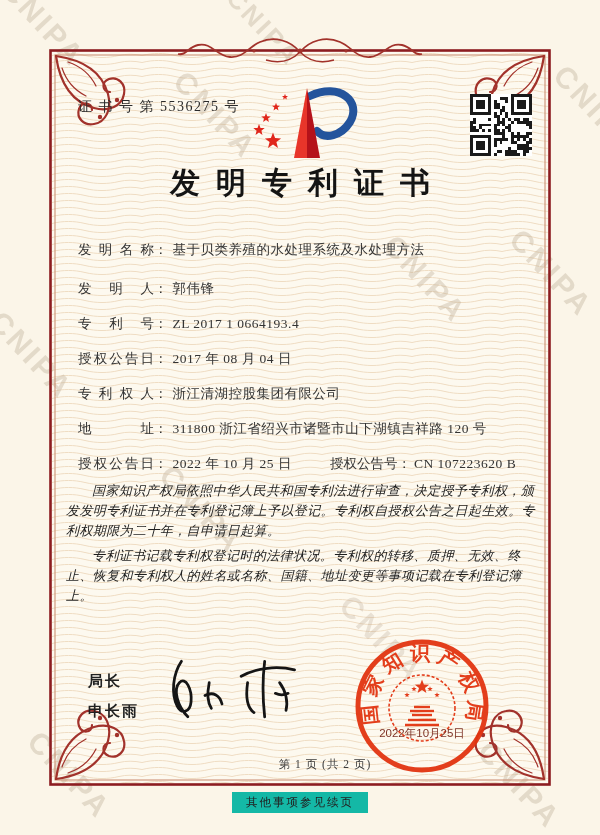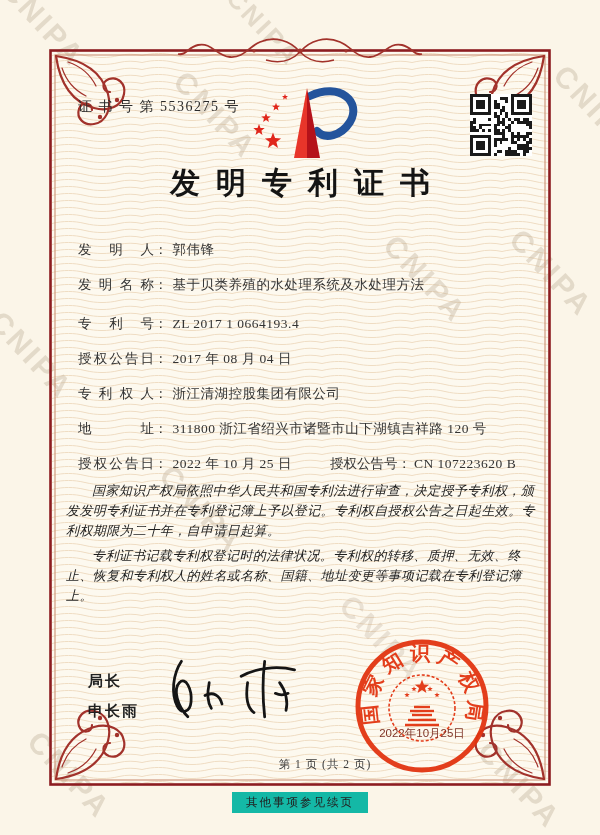--- a/index.html
+++ b/index.html
@@ -373,25 +373,25 @@
           <rect x="14" y="20" width="1" height="1"></rect>
           <rect x="15" y="20" width="1" height="1"></rect>
           <rect x="16" y="20" width="1" height="1"></rect>
           <rect x="18" y="20" width="1" height="1"></rect>
         </g>
     </svg>
 
     <div class="title">发明专利证书</div>
 
     <div class="fields">
-      <div class="frow">
-        <span class="flabel">发明人</span><span class="colon">：</span><span class="fvalue">郭伟锋</span>
-      </div>
       <div class="frow first">
         <span class="flabel">发明名称</span><span class="colon">：</span><span class="fvalue">基于贝类养殖的水处理系统及水处理方法</span>
+      </div>
+      <div class="frow">
+        <span class="flabel">发明人</span><span class="colon">：</span><span class="fvalue">郭伟锋</span>
       </div>
       <div class="frow">
         <span class="flabel">专利号</span><span class="colon">：</span><span class="fvalue">ZL 2017 1 0664193.4</span>
       </div>
       <div class="frow">
         <span class="flabel">授权公告日</span><span class="colon">：</span><span class="fvalue">2017 年 08 月 04 日</span>
       </div>
       <div class="frow">
         <span class="flabel">专利权人</span><span class="colon">：</span><span class="fvalue">浙江清湖控股集团有限公司</span>
       </div>

